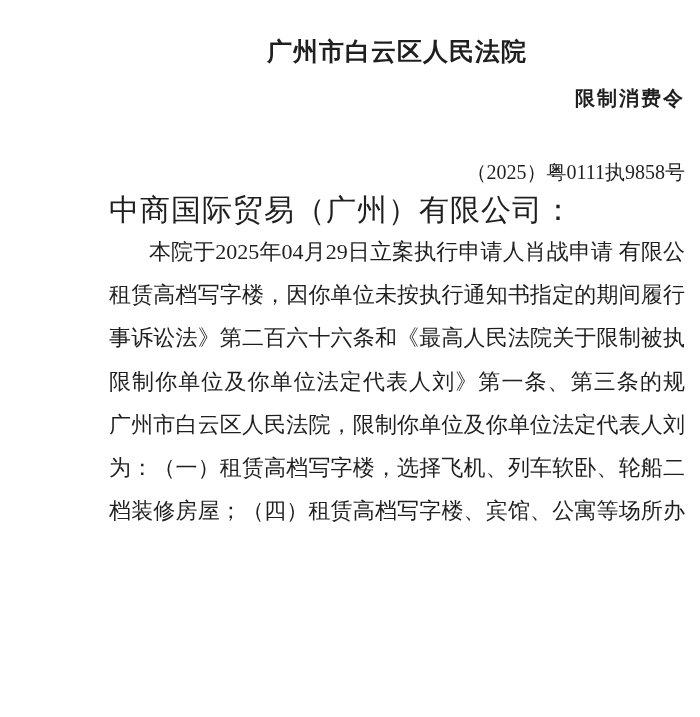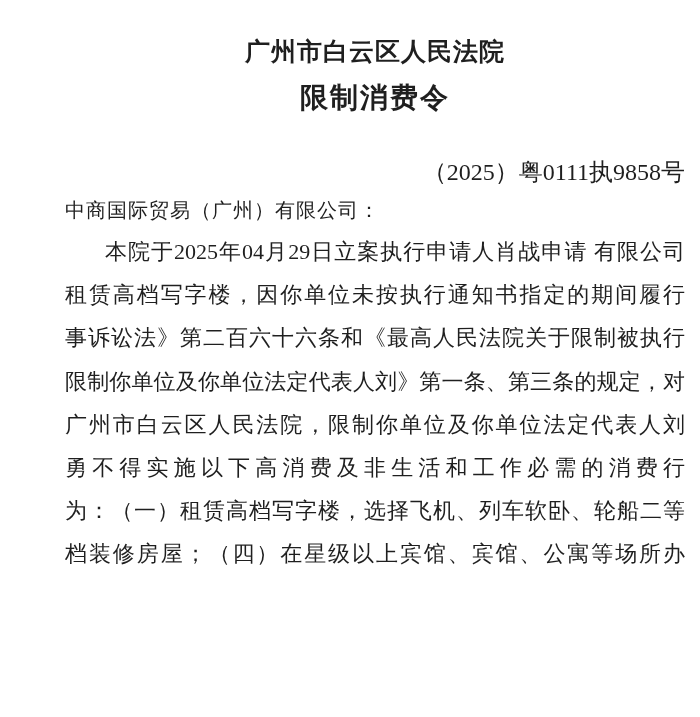--- a/index.html
+++ b/index.html
@@ -11,47 +11,48 @@
     position: relative;
     width: 700px;
     height: 717px;
     background: #ffffff;
     overflow: hidden;
     color: #1f1f1f;
     font-family: "Liberation Serif", "DejaVu Serif", serif;
   }
   .content {
     padding: 0 15px 0 65px; 
+    margin-left: 44px;
   }
   .court-name {
     margin: 0;
     padding-top: 36px;
     font-size: 25px;
     line-height: 32px;
     font-weight: bold;
     text-align: center;
     letter-spacing: 1px;
   }
   .doc-title {
     margin: 14px 0 0 0;
-    font-size: 28px;
+    font-size: 20px;
     line-height: 32px;
     font-weight: bold;
-    text-align: center;
+    text-align: right;
     letter-spacing: 2px;
   }
   .case-number {
     margin-top: 44px;
-    font-size: 24px;
+    font-size: 20px;
     line-height: 28px;
     text-align: right;
   }
   .addressee {
     margin-top: 10px;
-    font-size: 20px;
+    font-size: 30px;
     line-height: 28px;
     letter-spacing: 1px;
   }
   .body-text {
     margin-top: 6px;
     font-size: 22px;
   }
   .body-line {
     height: 43.2px;
     line-height: 43.2px;
@@ -76,19 +77,18 @@
     <div class="case-number">（2025）粤0111执9858号</div>
 
     <div class="addressee">中商国际贸易（广州）有限公司：</div>
 
     <div class="body-text">
       <div class="body-line indent">本院于2025年04月29日立案执行申请人肖战申请 有限公司</div>
       <div class="body-line">租赁高档写字楼，因你单位未按执行通知书指定的期间履行</div>
       <div class="body-line">事诉讼法》第二百六十六条和《最高人民法院关于限制被执行</div>
       <div class="body-line">限制你单位及你单位法定代表人刘》第一条、第三条的规定，对</div>
       <div class="body-line">广州市白云区人民法院，限制你单位及你单位法定代表人刘</div>
-      <div class="body-line">勇不得实施以下高消费及非生活和工作必需的消费行</div>
       <div class="body-line">为：（一）租赁高档写字楼，选择飞机、列车软卧、轮船二等</div>
-      <div class="body-line">档装修房屋；（四）在星级以上宾馆、宾馆、公寓等场所办</div>
+      <div class="body-line">档装修房屋；（四）租赁高档写字楼、宾馆、公寓等场所办</div>
     </div>
 
   </div>
 </div>
 
 </body></html>

